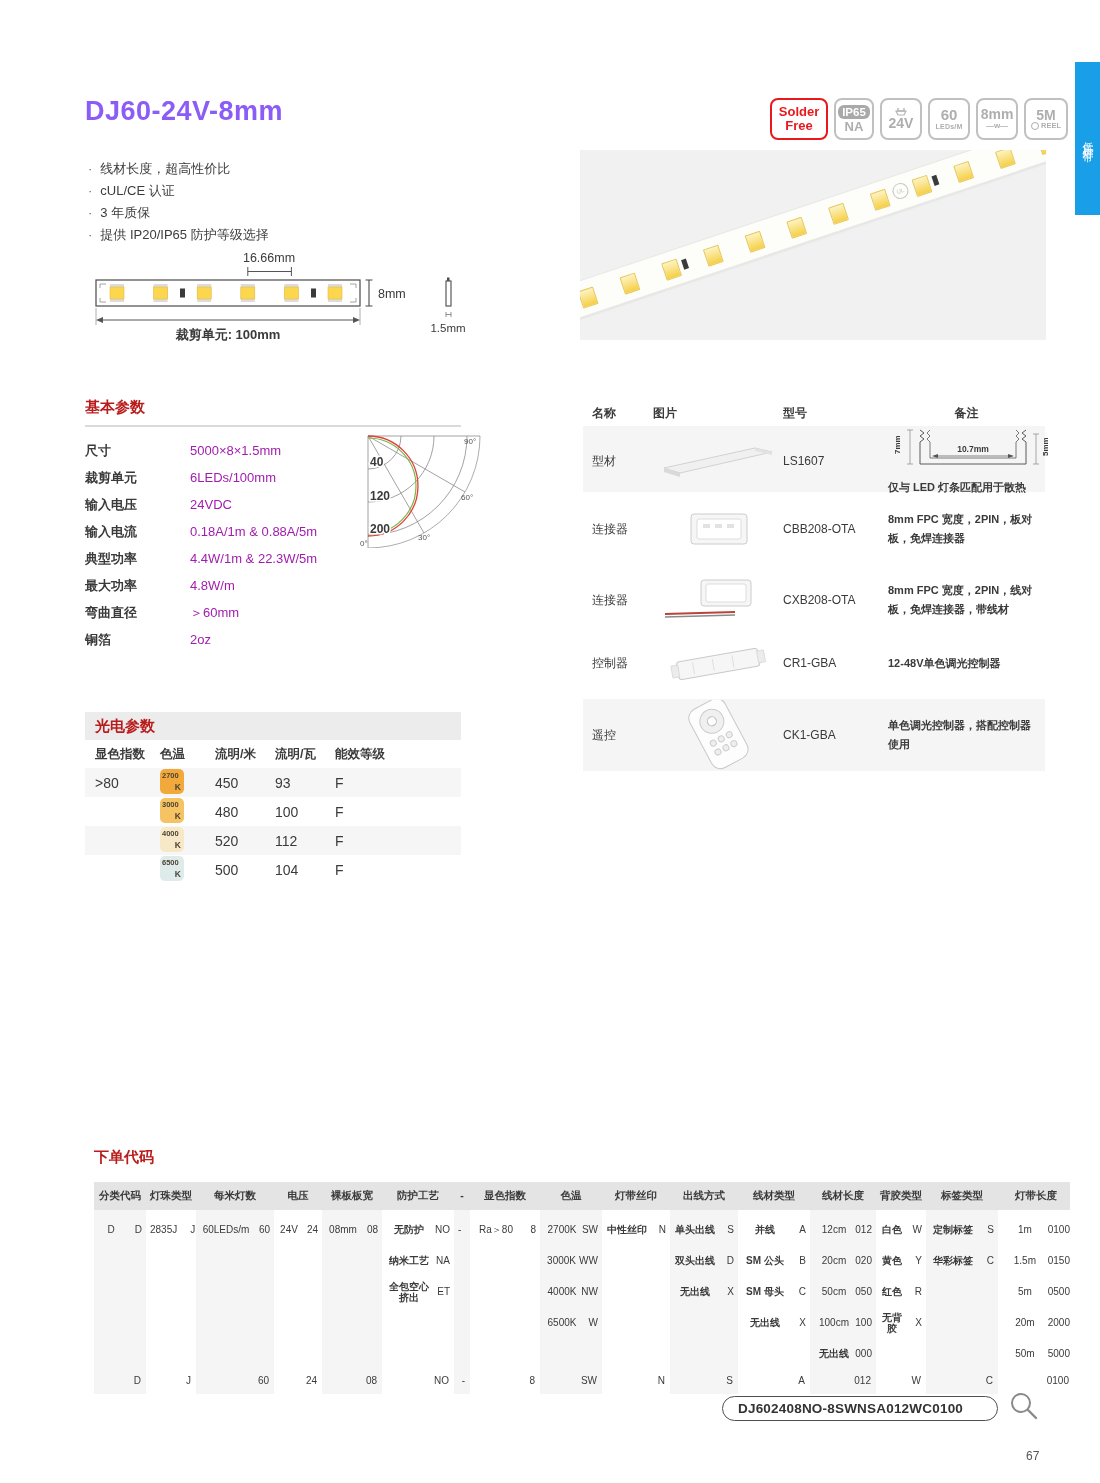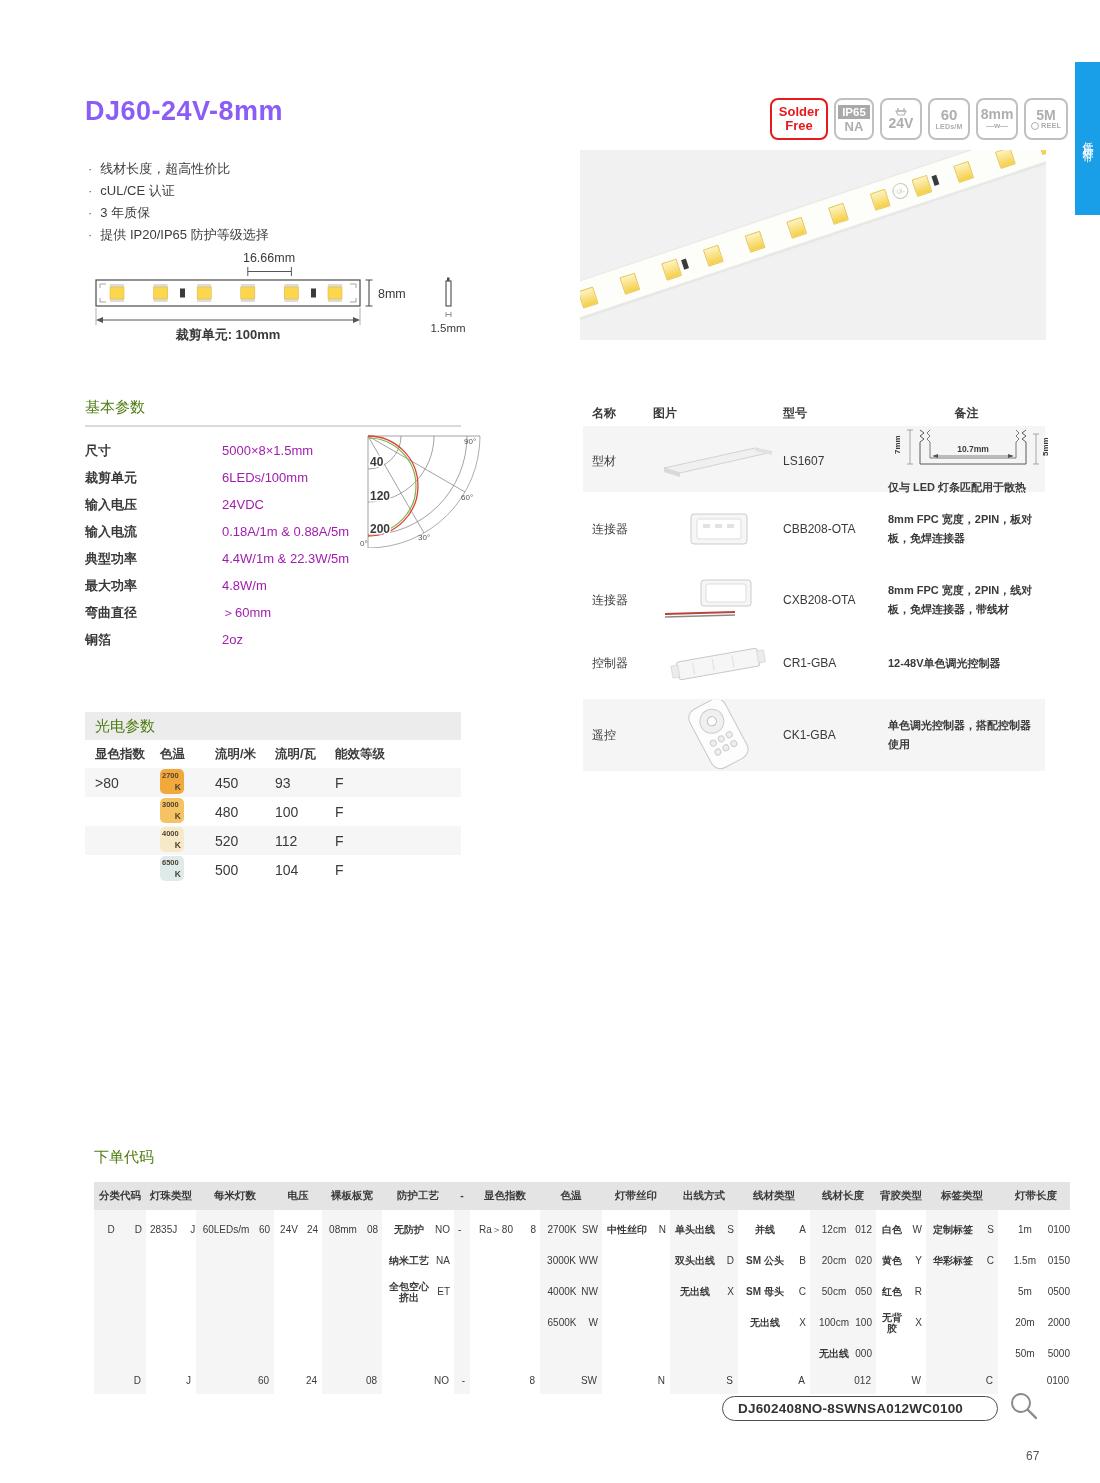--- a/index.html
+++ b/index.html
@@ -15,21 +15,21 @@
   .features{left:88px;top:158px;font-size:13px;line-height:22px;color:#3c3c3c;}
   .feature-row{display:flex;gap:8px;}
   .feature-dot{color:#666;}
 
   .badges{left:770px;top:98px;display:flex;gap:6px;}
   .badge{height:42px;border:2px solid #c0c0c0;border-radius:8px;color:#aeaeae;
     display:flex;flex-direction:column;align-items:center;justify-content:center;
     font-weight:700;box-sizing:border-box;line-height:1.05;background:#fff;}
   .badge-solder{width:58px;border-color:#e8191c;color:#e8191c;font-size:13px;}
   .badge-ip{width:40px;}
-  .badge-ip .ip-top{background:#a9a9a9;color:#fff;font-size:11.5px;padding:1px 4px;border-radius:0;margin-bottom:1px;}
+  .badge-ip .ip-top{background:#a9a9a9;color:#fff;font-size:11.5px;padding:1px 4px;border-radius:6px;margin-bottom:1px;}
   .badge-ip .ip-bot{font-size:13px;}
   .badge-24{width:42px;font-size:14px;}
   .badge-60{width:42px;}
   .badge-60 .b-top{font-size:15px;}
   .badge-60 .b-bot{font-size:7px;letter-spacing:.2px;}
   .badge-8{width:42px;}
   .badge-8 .b-top{font-size:14px;}
   .badge-8 .b-bot{font-size:8px;}
   .badge-5m{width:44px;}
   .badge-5m .b-top{font-size:14px;}
@@ -44,25 +44,25 @@
   .photo{left:580px;top:150px;width:466px;height:190px;background:#f1f1f2;overflow:hidden;}
   .photo .strip{position:absolute;left:-50px;top:148px;width:660px;height:34px;background:#fdfdfa;
     border:1px solid #e6e6e2;transform:rotate(-18.5deg);transform-origin:left center;box-shadow:0 1px 2px rgba(0,0,0,.08);}
   .photo .led{position:absolute;top:9px;width:14px;height:16px;background:linear-gradient(#fdf3c2,#f6cf45);
     border:1px solid #e6c654;border-radius:1px;}
   .photo .res{position:absolute;top:12px;width:5px;height:10px;background:#3a3a3a;}
   .photo .ul-mark{position:absolute;left:382px;top:8px;width:14px;height:14px;border:1px solid #c7c7c7;
     border-radius:50%;color:#c2c2c2;font-size:6px;display:flex;align-items:center;justify-content:center;}
 
   
-  .sec-title{font-size:15px;font-weight:400;color:#4d7c0f;}
+  .sec-title{font-size:15px;font-weight:700;color:#b91c1c;}
   .basic{left:85px;top:398px;width:376px;}
   .basic .sec-title{padding-bottom:8px;border-bottom:2px solid #dadada;}
   .basic-rows{margin-top:10px;}
-  .basic-row{display:grid;grid-template-columns:105px 1fr;height:27px;align-items:center;gap:32px;}
+  .basic-row{display:grid;grid-template-columns:105px 1fr;height:27px;align-items:center;}
   .basic-label{font-weight:700;font-size:13px;}
   .basic-value{font-size:13px;color:#a21caf;}
 
   .polar{left:356px;top:430px;}
 
   
   .acc{left:583px;top:398px;width:462px;}
   .acc .sec-title{padding-bottom:8px;border-bottom:2.5px solid #3c3c3c;}
   .acc-head{display:grid;grid-template-columns:70px 130px 105px 1fr;align-items:center;height:26px;margin-top:2px;font-size:12px;font-weight:700;}
   .acc-head .h-name{padding-left:9px;}

